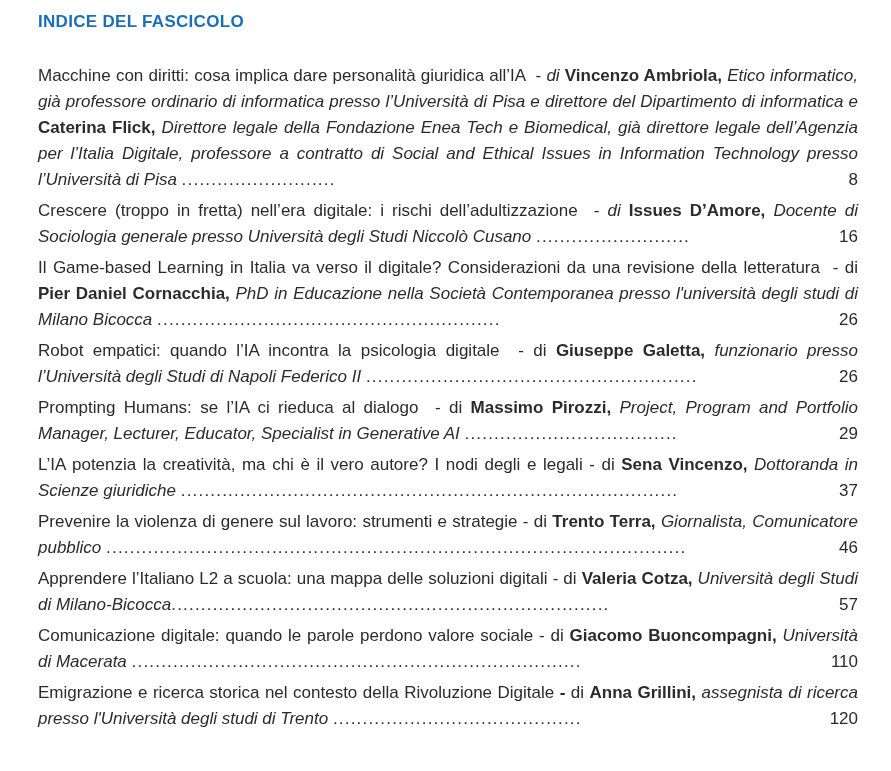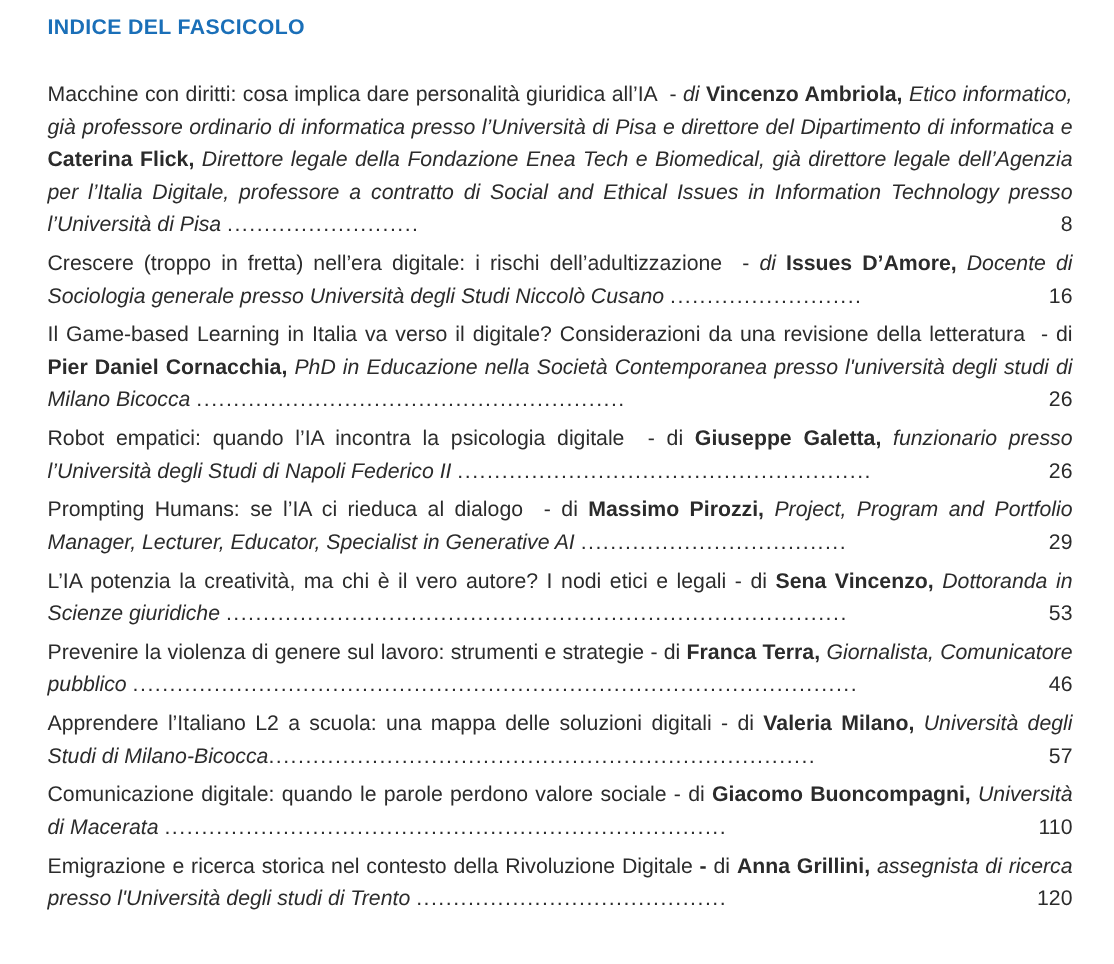--- a/index.html
+++ b/index.html
@@ -52,19 +52,19 @@
 <body>
 
 <div class="canvas">
   <h1 class="title">INDICE DEL FASCICOLO</h1>
   <div class="entries" id="entries">
       <p class="entry"><span class="seg r">Macchine con diritti: cosa implica dare personalità giuridica all’IA &nbsp;- </span><span class="seg i">di </span><span class="seg b">Vincenzo Ambriola,</span><span class="seg i"> Etico informatico, già professore ordinario di informatica presso l’Università di Pisa e direttore del Dipartimento di informatica e </span><span class="seg b">Caterina Flick,</span><span class="seg i"> Direttore legale della Fondazione Enea Tech e Biomedical, già direttore legale dell’Agenzia per l’Italia Digitale, professore a contratto di Social and Ethical Issues in Information Technology presso l’Università di Pisa </span><span class="dots">..........................</span><span class="pagenum">8</span></p>
       <p class="entry"><span class="seg r">Crescere (troppo in fretta) nell’era digitale: i rischi dell’adultizzazione &nbsp;- </span><span class="seg i">di </span><span class="seg b">Issues D’Amore,</span><span class="seg i"> Docente di Sociologia generale presso Università degli Studi Niccolò Cusano </span><span class="dots">..........................</span><span class="pagenum">16</span></p>
       <p class="entry"><span class="seg r">Il Game-based Learning in Italia va verso il digitale? Considerazioni da una revisione della letteratura &nbsp;- di </span><span class="seg b">Pier Daniel Cornacchia,</span><span class="seg i"> PhD in Educazione nella Società Contemporanea presso l'università degli studi di Milano Bicocca </span><span class="dots">..........................................................</span><span class="pagenum">26</span></p>
       <p class="entry"><span class="seg r">Robot empatici: quando l’IA incontra la psicologia digitale &nbsp;- di </span><span class="seg b">Giuseppe Galetta,</span><span class="seg i"> funzionario presso l’Università degli Studi di Napoli Federico II </span><span class="dots">........................................................</span><span class="pagenum">26</span></p>
       <p class="entry"><span class="seg r">Prompting Humans: se l’IA ci rieduca al dialogo &nbsp;- di </span><span class="seg b">Massimo Pirozzi,</span><span class="seg i"> Project, Program and Portfolio Manager, Lecturer, Educator, Specialist in Generative AI </span><span class="dots">....................................</span><span class="pagenum">29</span></p>
-      <p class="entry"><span class="seg r">L’IA potenzia la creatività, ma chi è il vero autore? I nodi etici e legali - di </span><span class="seg b">Sena Vincenzo,</span><span class="seg i"> Dottoranda in Scienze giuridiche </span><span class="dots">....................................................................................</span><span class="pagenum">53</span></p>
-      <p class="entry"><span class="seg r">Prevenire la violenza di genere sul lavoro: strumenti e strategie - di </span><span class="seg b">Franca Terra,</span><span class="seg i"> Giornalista, Comunicatore pubblico </span><span class="dots">..................................................................................................</span><span class="pagenum">46</span></p>
-      <p class="entry"><span class="seg r">Apprendere l’Italiano L2 a scuola: una mappa delle soluzioni digitali - di </span><span class="seg b">Valeria Milano,</span><span class="seg i"> Università degli Studi di Milano-Bicocca</span><span class="dots">..........................................................................</span><span class="pagenum">57</span></p>
+      <p class="entry"><span class="seg r">L’IA potenzia la creatività, ma chi è il vero autore? I nodi degli e legali - di </span><span class="seg b">Sena Vincenzo,</span><span class="seg i"> Dottoranda in Scienze giuridiche </span><span class="dots">....................................................................................</span><span class="pagenum">37</span></p>
+      <p class="entry"><span class="seg r">Prevenire la violenza di genere sul lavoro: strumenti e strategie - di </span><span class="seg b">Trento Terra,</span><span class="seg i"> Giornalista, Comunicatore pubblico </span><span class="dots">..................................................................................................</span><span class="pagenum">46</span></p>
+      <p class="entry"><span class="seg r">Apprendere l’Italiano L2 a scuola: una mappa delle soluzioni digitali - di </span><span class="seg b">Valeria Cotza,</span><span class="seg i"> Università degli Studi di Milano-Bicocca</span><span class="dots">..........................................................................</span><span class="pagenum">57</span></p>
       <p class="entry"><span class="seg r">Comunicazione digitale: quando le parole perdono valore sociale - di </span><span class="seg b">Giacomo Buoncompagni,</span><span class="seg i"> Università di Macerata </span><span class="dots">............................................................................</span><span class="pagenum">110</span></p>
       <p class="entry"><span class="seg r">Emigrazione e ricerca storica nel contesto della Rivoluzione Digitale </span><span class="seg b">- </span><span class="seg r">di </span><span class="seg b">Anna Grillini,</span><span class="seg i"> assegnista di ricerca presso l'Università degli studi di Trento </span><span class="dots">..........................................</span><span class="pagenum">120</span></p>
     </div>
 </div>
 
 </body></html>

